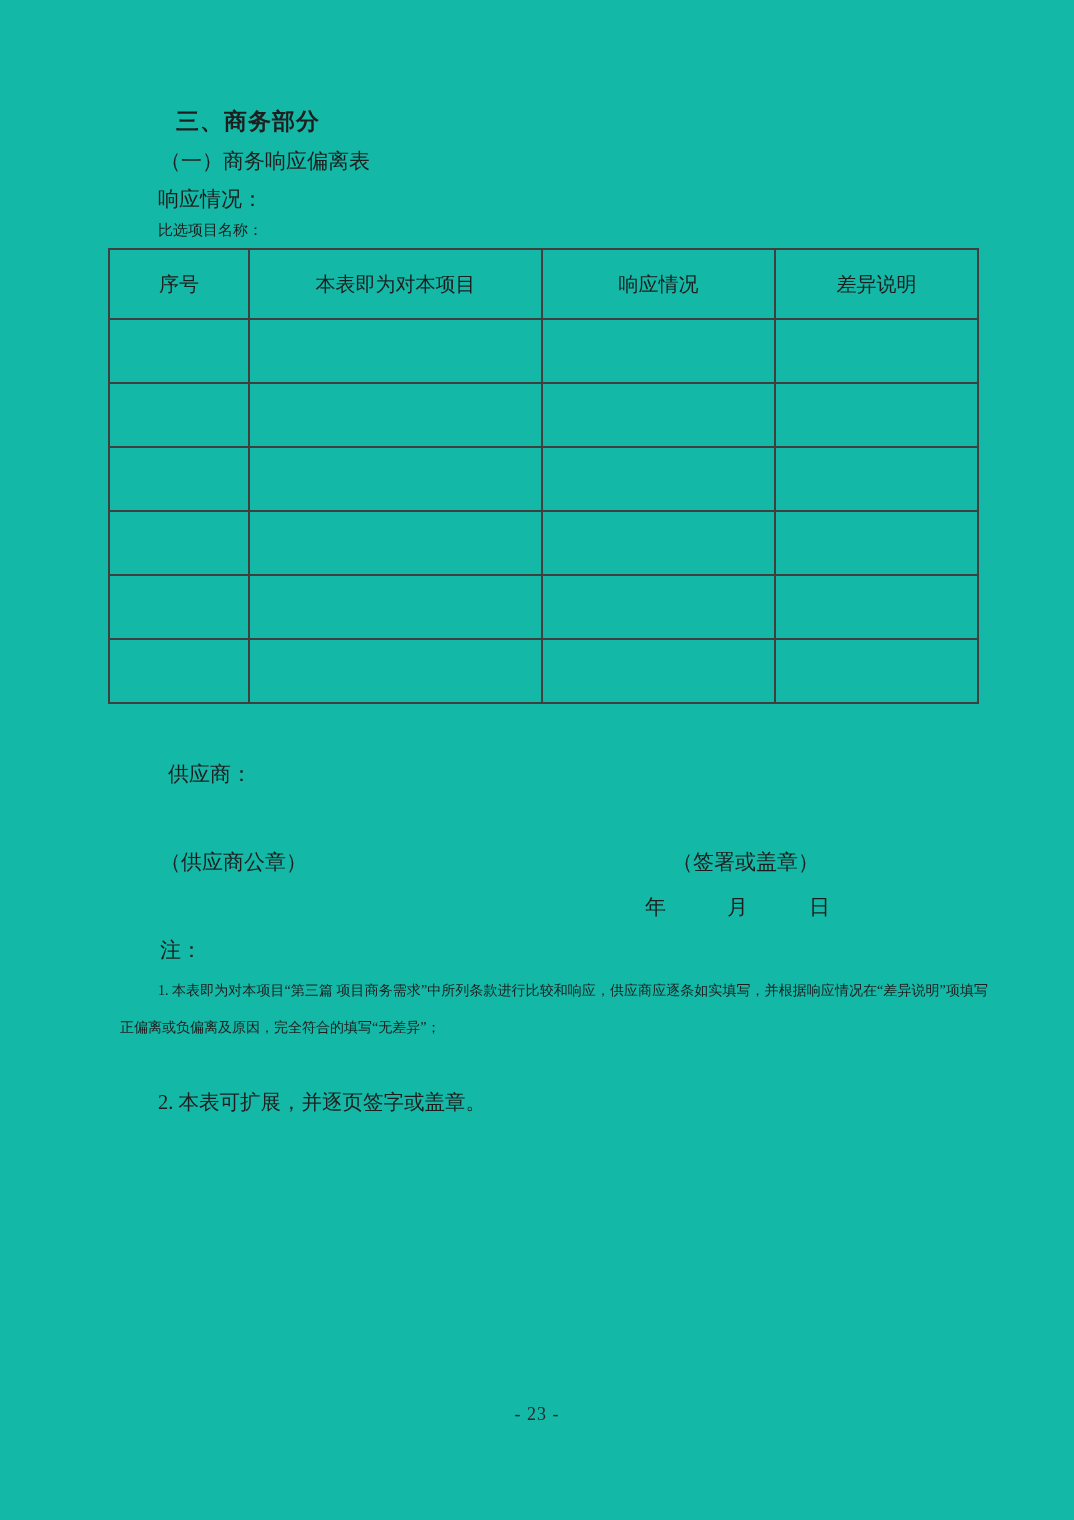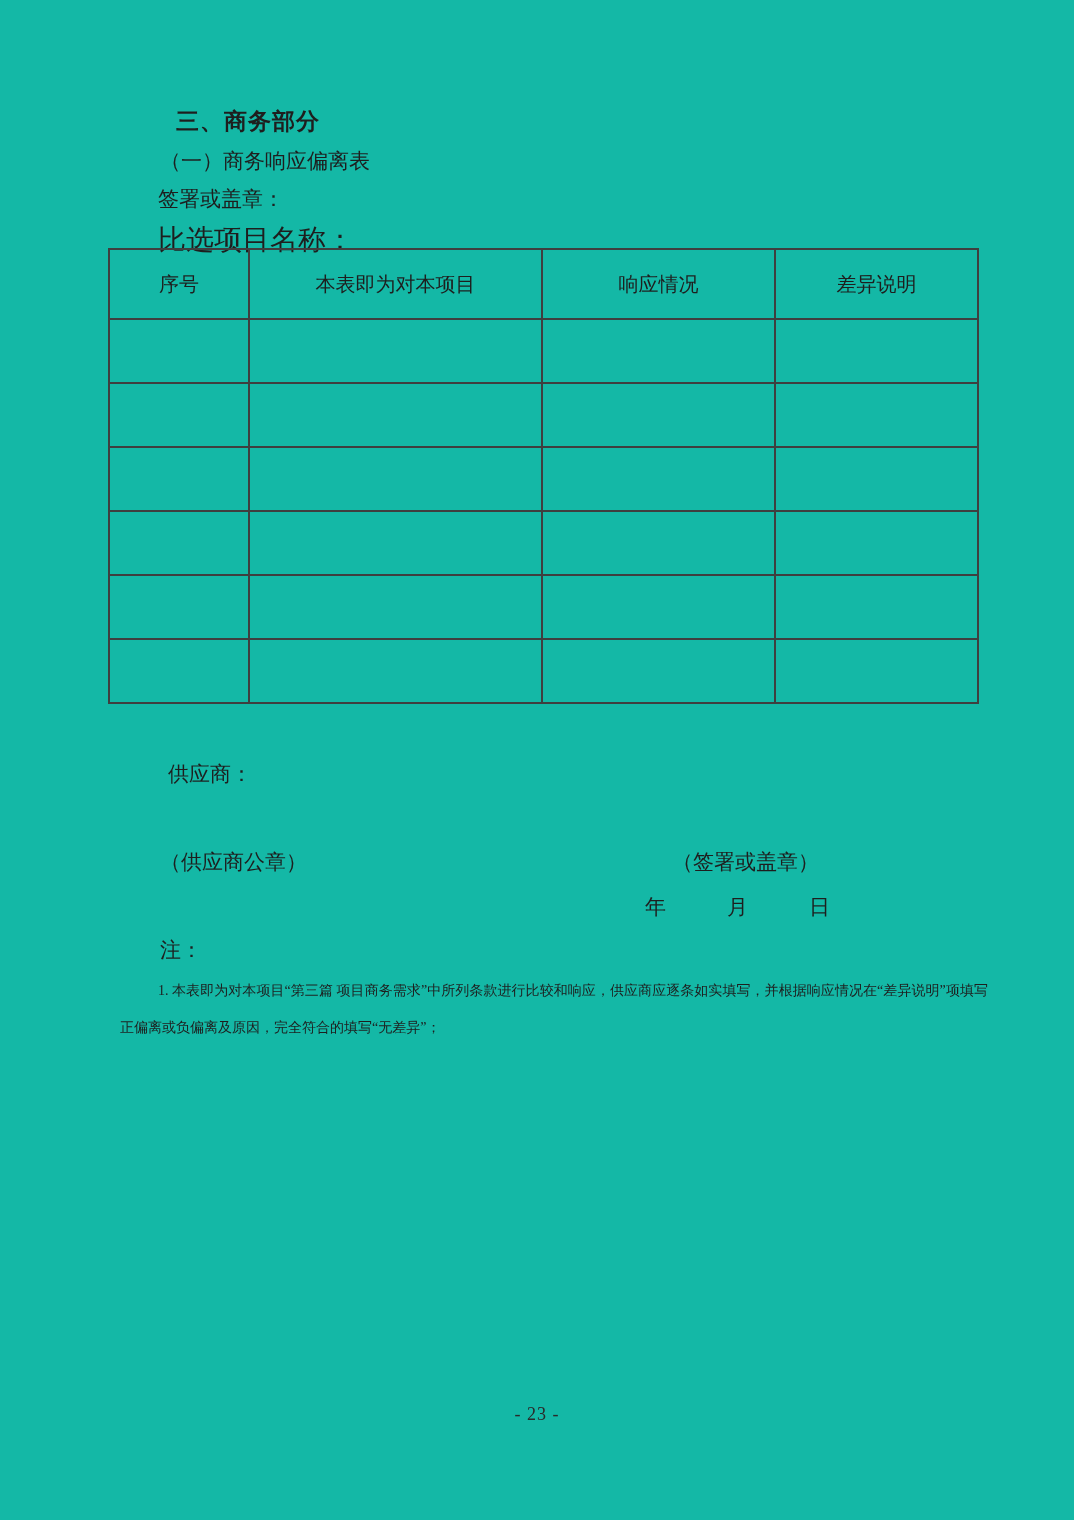--- a/index.html
+++ b/index.html
@@ -17,21 +17,21 @@
   .abs { position: absolute; }
 
   .section-title {
     left: 176px; top: 106px;
     font-size: 23px;
     font-weight: bold;
     letter-spacing: 1px;
   }
   .subsection-title { left: 160px; top: 147px; font-size: 21px; }
   .proj-num  { left: 158px; top: 185px; font-size: 21px; }
-  .proj-name { left: 158px; top: 221px; font-size: 28px; }
+  .proj-name { left: 158px; top: 221px; font-size: 15px; }
 
   table.deviation {
     position: absolute;
     left: 108px; top: 248px;
     width: 869px;
     border-collapse: collapse;
     table-layout: fixed;
   }
   table.deviation th, table.deviation td {
     border: 2px solid #3f3f3f;
@@ -80,21 +80,21 @@
     color: #2a2a2a;
   }
 </style>
 </head>
 <body>
 
 <div class="page">
 
   <div class="abs section-title">三、商务部分</div>
   <div class="abs subsection-title">（一）商务响应偏离表</div>
-  <div class="abs proj-num">签署或盖章：</div>
+  <div class="abs proj-num">响应情况：</div>
   <div class="abs proj-name">比选项目名称：</div>
 
   <table class="deviation">
     <colgroup id="table-colgroup">
         <col style="width: 140px;">
         <col style="width: 293px;">
         <col style="width: 233px;">
         <col style="width: 203px;">
       </colgroup>
     <thead>
@@ -150,16 +150,17 @@
   <div class="abs sign-label">（签署或盖章）</div>
 
   <div class="abs date-line">
     <span class="date-char">年</span>
     <span class="date-char">月</span>
     <span class="date-char">日</span>
   </div>
 
   <div class="abs note-label">注：</div>
   <div class="abs note-para">1. 本表即为对本项目“第三篇  项目商务需求”中所列条款进行比较和响应，供应商应逐条如实填写，并根据响应情况在“差异说明”项填写正偏离或负偏离及原因，完全符合的填写“无差异”；</div>
+  <div class="abs note-item2">2.  本表可扩展，并逐页签字或盖章。</div>
 
   <div class="abs page-number">- 23 -</div>
 
 </div>
 
 </body></html>

